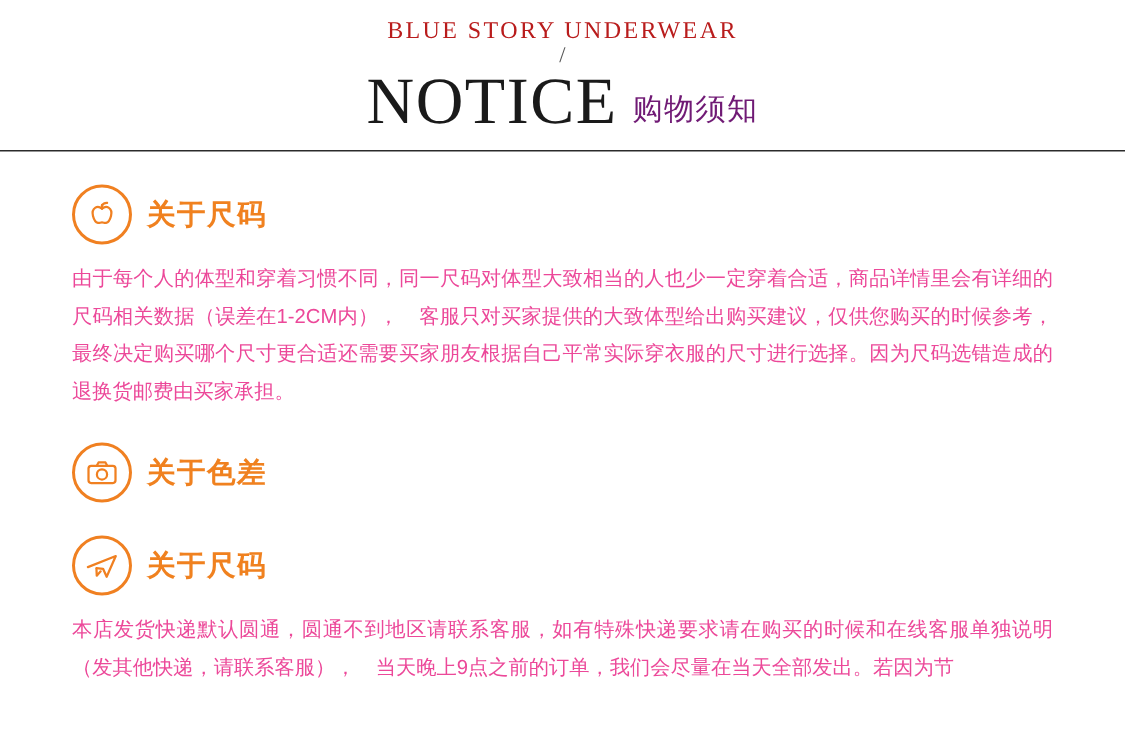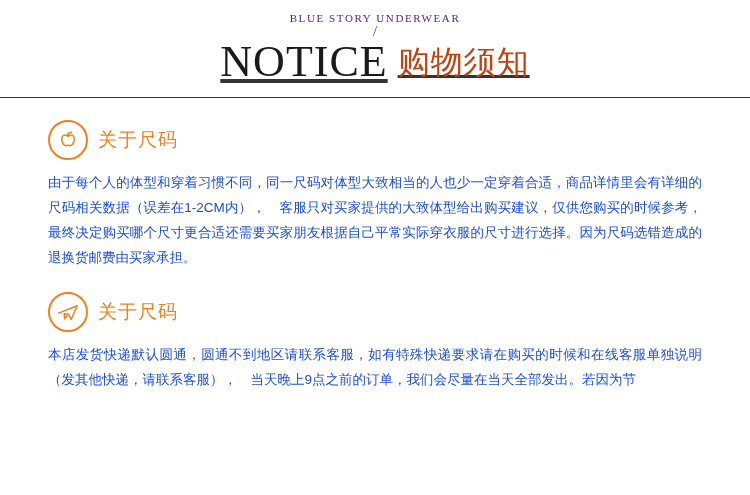--- a/index.html
+++ b/index.html
@@ -22,52 +22,51 @@
     box-sizing: border-box;
   }
 
   
   .header {
     text-align: center;
     padding-top: 12px;
   }
   .header-eyebrow {
     font-family: "Liberation Serif", serif;
-    font-size: 11px;
+    font-size: 16px;
     letter-spacing: 1.6px;
-    color: #4c1d95;
+    color: #b91c1c;
     margin-bottom: 2px;
   }
   .header-slash {
     font-family: "Liberation Serif", serif;
     font-size: 15px;
     color: #555555;
     line-height: 10px;
     height: 12px;
   }
   .header-title {
     display: flex;
     align-items: baseline;
     justify-content: center;
     gap: 10px;
     margin-top: 1px;
-    text-decoration: underline;
   }
   .title-en {
     font-family: "Liberation Serif", serif;
     font-size: 44px;
     letter-spacing: 1px;
     color: #1a1a1a;
     font-weight: normal;
     line-height: 1.05;
   }
   .title-cn {
     font-family: "Liberation Sans", sans-serif;
-    font-size: 32px;
-    color: #c2410c;
+    font-size: 20px;
+    color: #701a75;
     font-weight: normal;
     letter-spacing: 1px;
     position: relative;
     top: -3px;
   }
   .header-rule {
     margin-top: 9px;
     border-top: 1px solid #2b2b2b;
     width: 100%;
   }
@@ -95,27 +94,27 @@
     justify-content: center;
     box-sizing: border-box;
     flex: 0 0 auto;
   }
   .icon-badge svg {
     display: block;
   }
   .section-title {
     font-size: 19px;
     color: #f0811f;
-    font-weight: normal;
+    font-weight: bold;
     letter-spacing: 1px;
   }
   .section-body {
     font-size: 13.5px;
     line-height: 25px;
-    color: #1d4ed8;
+    color: #ec4899;
     text-align: justify;
   }
 </style>
 </head>
 <body>
 
 <div class="page">
 
   <div class="header">
     <div class="header-eyebrow">BLUE STORY UNDERWEAR</div>
@@ -137,20 +136,30 @@
             <path d="M12 8.2V5.6"></path>
             <path d="M12 6c0.9-1.4 2.2-1.9 3.4-1.8"></path>
           </svg>
         </span>
         <span class="section-title">关于尺码</span>
       </div>
       <div class="section-body">由于每个人的体型和穿着习惯不同，同一尺码对体型大致相当的人也少一定穿着合适，商品详情里会有详细的尺码相关数据（误差在1-2CM内），　客服只对买家提供的大致体型给出购买建议，仅供您购买的时候参考，最终决定购买哪个尺寸更合适还需要买家朋友根据自己平常实际穿衣服的尺寸进行选择。因为尺码选错造成的退换货邮费由买家承担。</div>
     </div>
 
     <div class="section">
+      <div class="section-head">
+        <span class="icon-badge">
+          <svg width="24" height="24" viewBox="0 0 24 24" fill="none" stroke="#f08021" stroke-width="1.5" stroke-linecap="round" stroke-linejoin="round">
+            <rect x="3" y="7.5" width="18" height="11.5" rx="1.8"></rect>
+            <path d="M8.5 7.5l1.2-2.2h4.6l1.2 2.2"></path>
+            <circle cx="12" cy="13.3" r="3.4"></circle>
+          </svg>
+        </span>
+        <span class="section-title">关于色差</span>
+      </div>
     </div>
 
     <div class="section">
       <div class="section-head">
         <span class="icon-badge">
           <svg width="24" height="24" viewBox="0 0 24 24" fill="none" stroke="#f08021" stroke-width="1.5" stroke-linecap="round" stroke-linejoin="round">
             <path d="M2.6 13.1l18.6-7.4-6.1 13.8-2.4-5.3-4.4-0.5"></path>
             <path d="M8.3 14.2l0.2 4.6 2.6-2.9"></path>
           </svg>
         </span>

